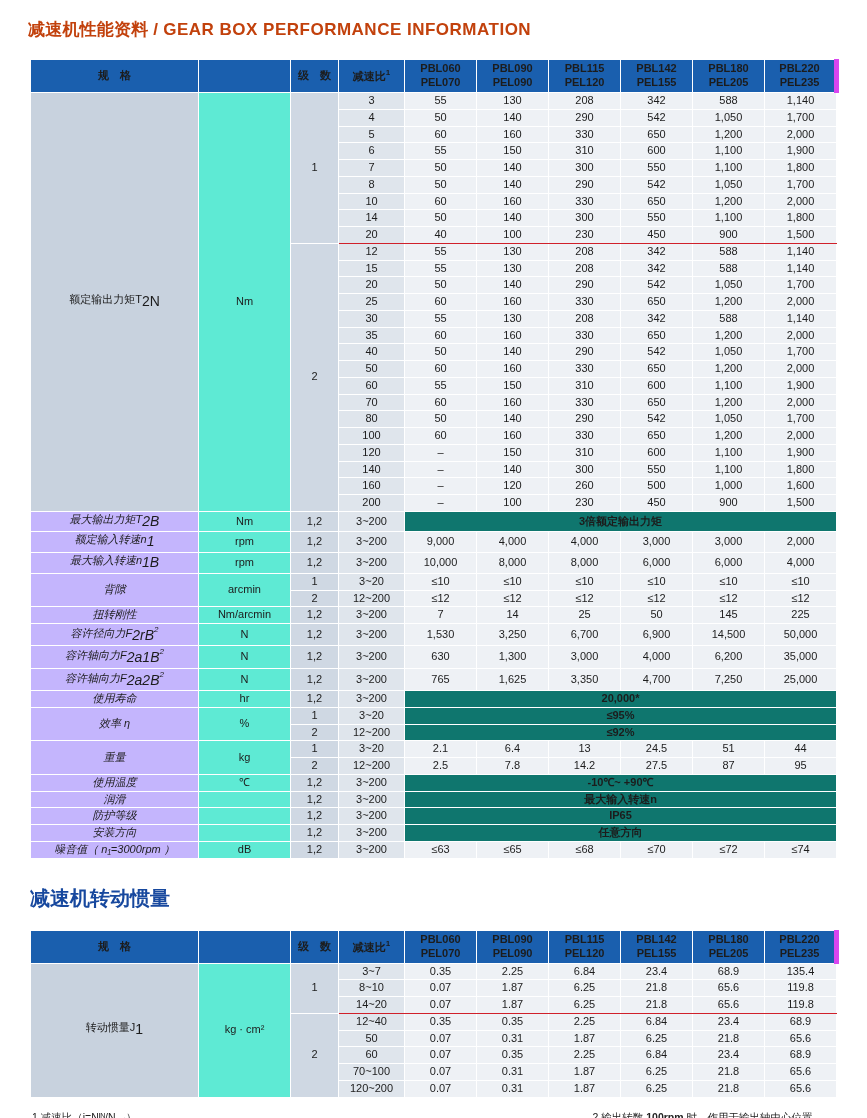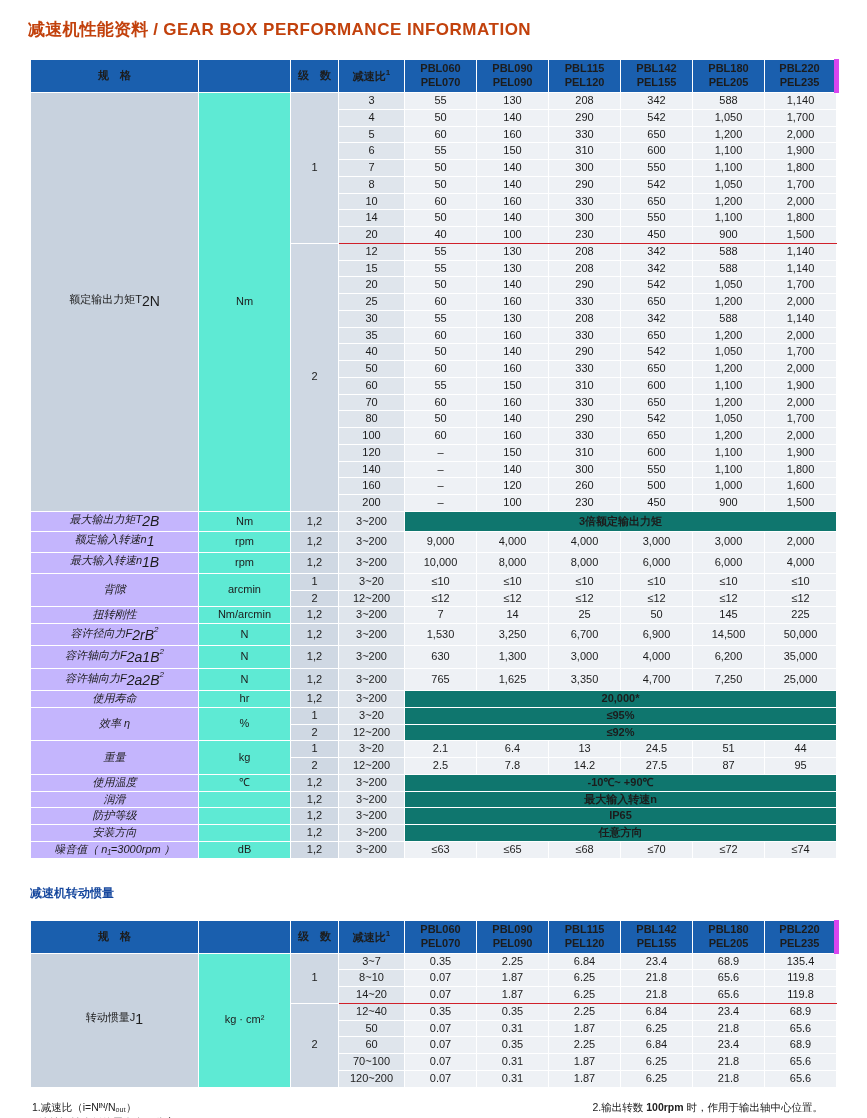--- a/index.html
+++ b/index.html
@@ -62,21 +62,21 @@
 
   .torque-label{ background:#c8d2de; font-size:11.5px; }
   .sub{font-size:14px;vertical-align:sub;}
   .sup{font-size:8px;vertical-align:super;}
 
   .redline td{ border-bottom:1.4px solid #d0202a !important; }
 
   
   .sub-title{
     margin:26px 0 8px 30px;
-    font-size:12px;
+    font-size:20px;
     font-weight:bold;
     color:#17489e;
   }
 
   
   .footnotes{
     margin:12px 0 0 0;
     padding:0 30px 0 32px;
     font-size:10.5px;
     color:#222;

